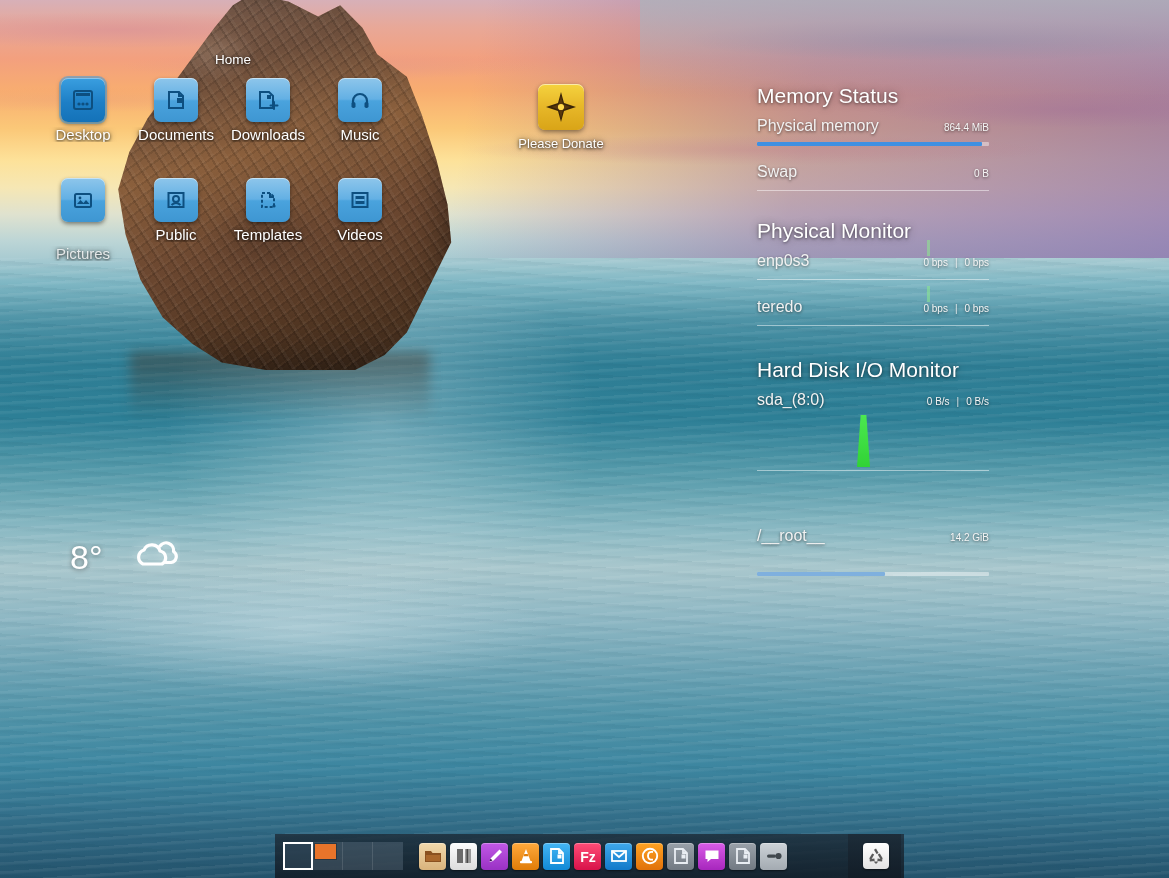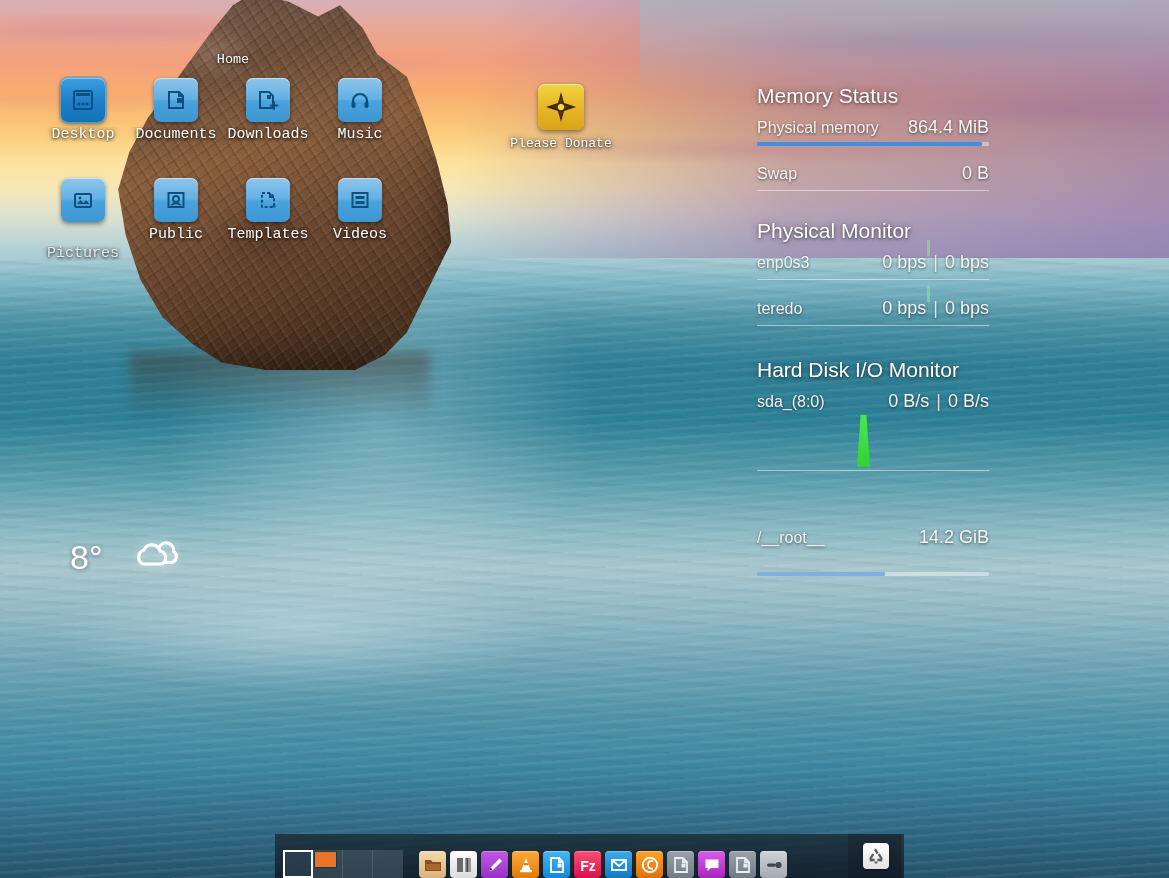--- a/index.html
+++ b/index.html
@@ -124,21 +124,21 @@
       8% 64%, 6% 52%, 9% 42%, 14% 33%, 20% 25%,
       26% 17%, 32% 9%, 37% 3%);
   }
   .rock-reflect {
     position:absolute; left:130px; top:352px; width:300px; height:70px;
     background:linear-gradient(180deg, rgba(70,48,34,0.45), rgba(70,48,34,0.0));
     filter:blur(6px);
   }
 
   
-  .desk-layer { position:absolute; inset:0;font-family:Liberation Mono, monospace; }
+  .desk-layer { position:absolute; inset:0; }
 
   .home-label {
     position:absolute; left:180px; top:52px; width:106px;
     text-align:center; color:#fff; font-size:13.5px;
     text-shadow:0 1px 3px rgba(0,0,0,0.75), 0 0 7px rgba(0,0,0,0.6);
   }
 
   .dicon {
     position:absolute; width:106px; text-align:center;
     cursor:default;
@@ -195,21 +195,21 @@
   }
   .mon-row {
     position:relative; height:24px;
     display:flex; align-items:baseline; justify-content:space-between;
   }
   .mon-name {
     color:#f2f2f2; font-size:16px;
     text-shadow:0 1px 3px rgba(0,0,0,0.6);
   }
   .mon-vals {
-    color:#f5f5f5; font-size:18px;
+    color:#f5f5f5; font-size:10px;
     text-shadow:0 1px 3px rgba(0,0,0,0.6);
     display:flex; align-items:flex-end; gap:7px;
   }
   .mon-vals .sep { opacity:0.85; }
   .mon-bar-track {
     position:relative; height:4px; width:100%;
     background:rgba(255,255,255,0.42);
     border-radius:1px; margin-top:1px;
   }
   .mon-bar-fill {
@@ -228,21 +228,21 @@
   }
   .net-tick {
     position:absolute; width:3px; top:-12px; height:16px;
     background:rgba(140,235,140,0.55);
   }
 
   
   #taskbar {
     position:absolute; left:275px; bottom:0; width:626px; height:44px;
     background:linear-gradient(180deg, rgba(28,42,54,0.78), rgba(18,28,38,0.88));
-    display:flex; align-items:flex-end;
+    display:flex; align-items:center;
   }
   #taskbar-right {
     position:absolute; left:848px; bottom:0; width:56px; height:44px;
     background:linear-gradient(180deg, rgba(28,42,54,0.78), rgba(18,28,38,0.88));
     display:flex; align-items:center; justify-content:center;
   }
   #pager {
     display:flex; margin-left:8px; margin-right:16px; align-items:center;
   }
   .pager-cell {

